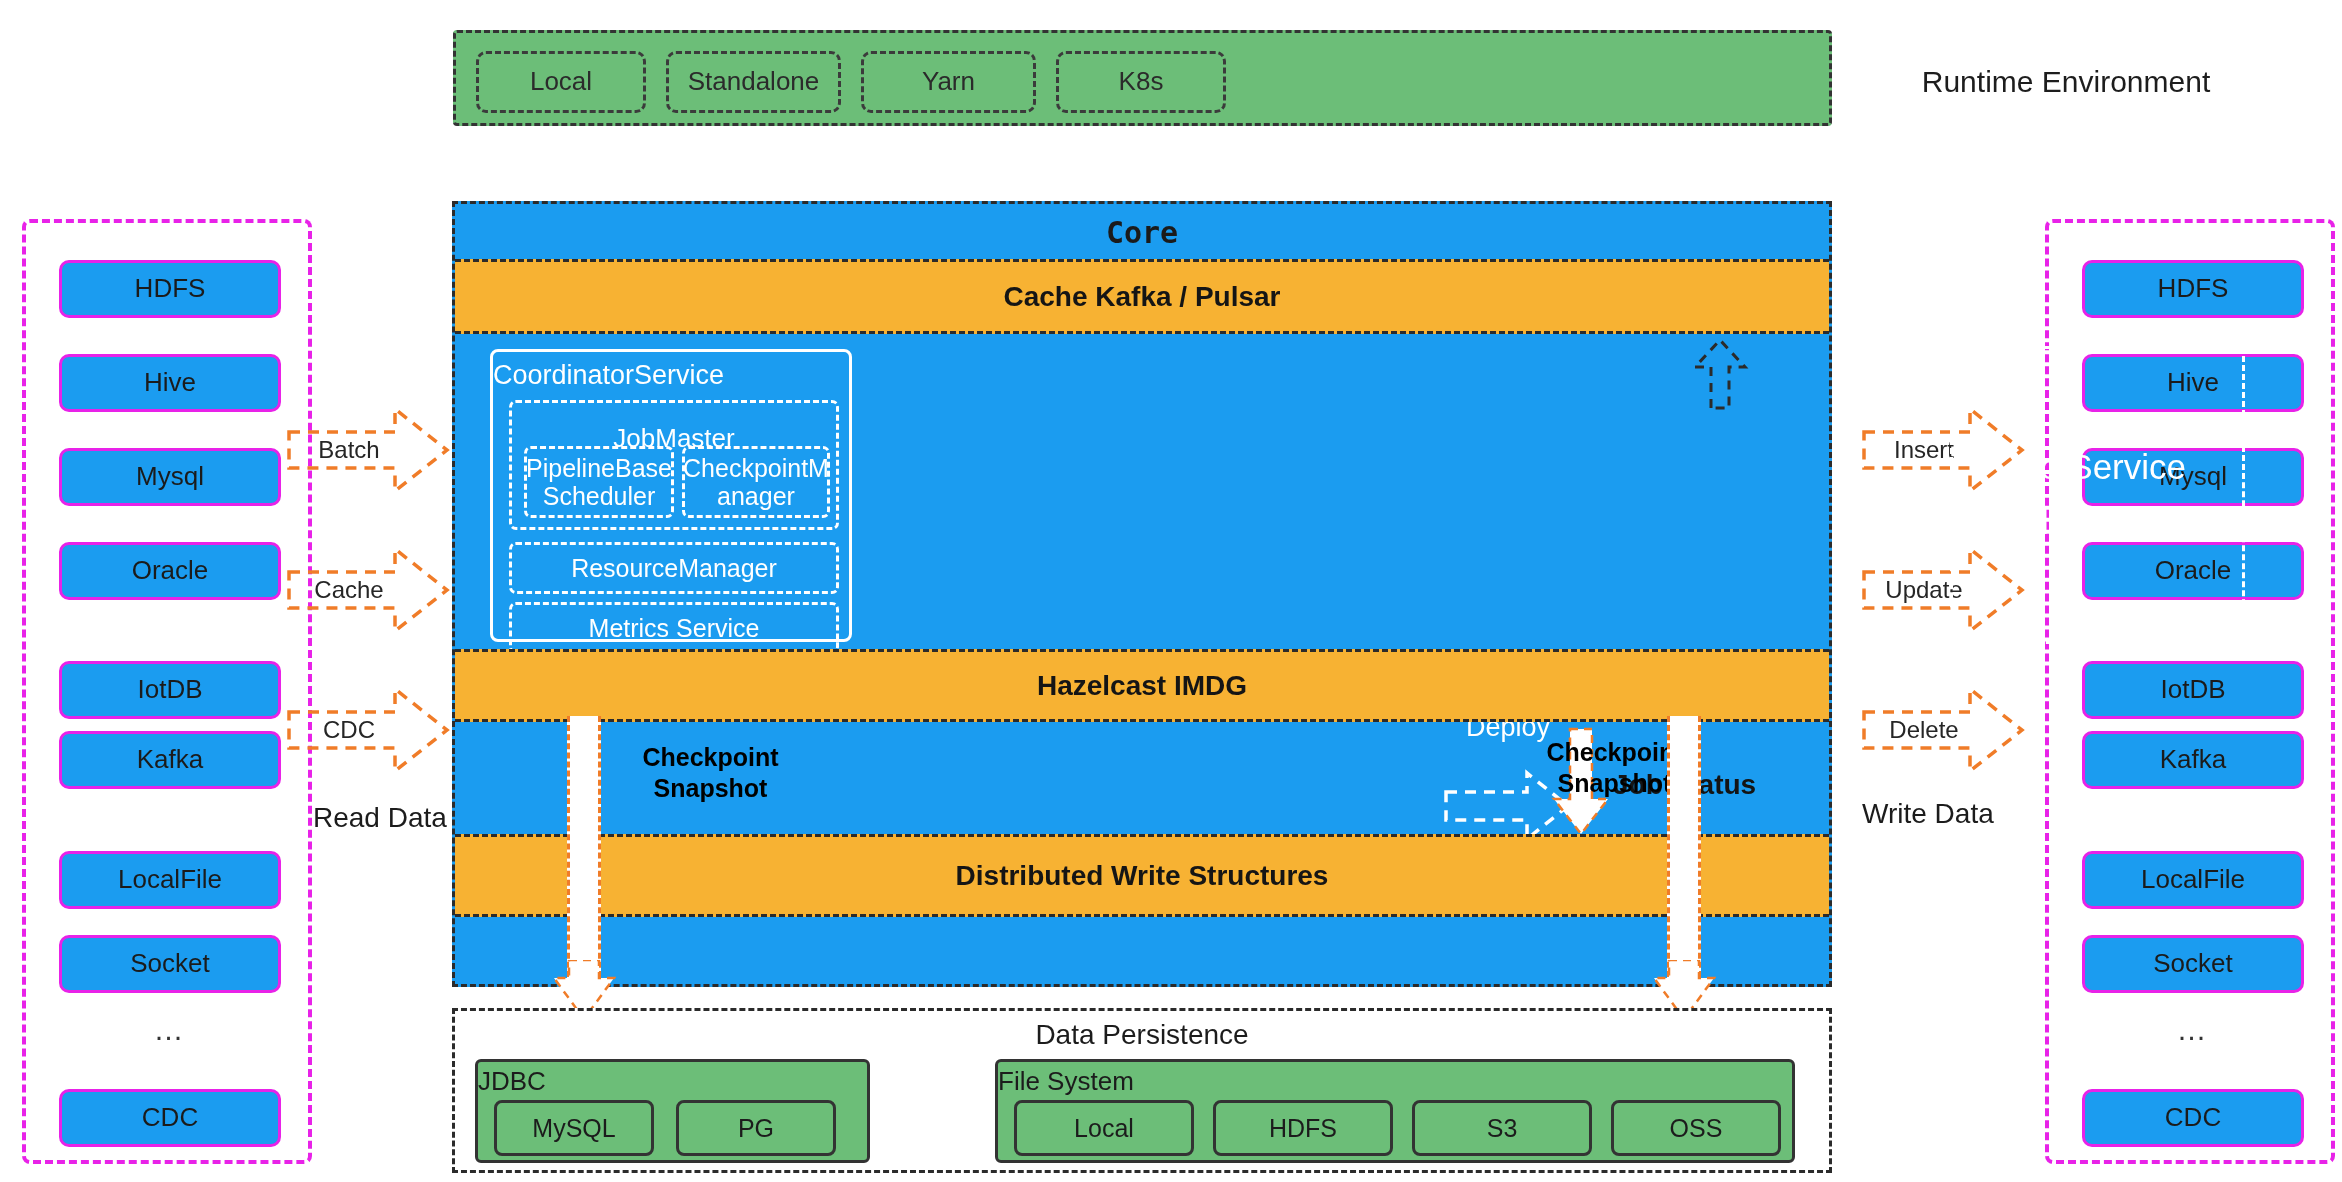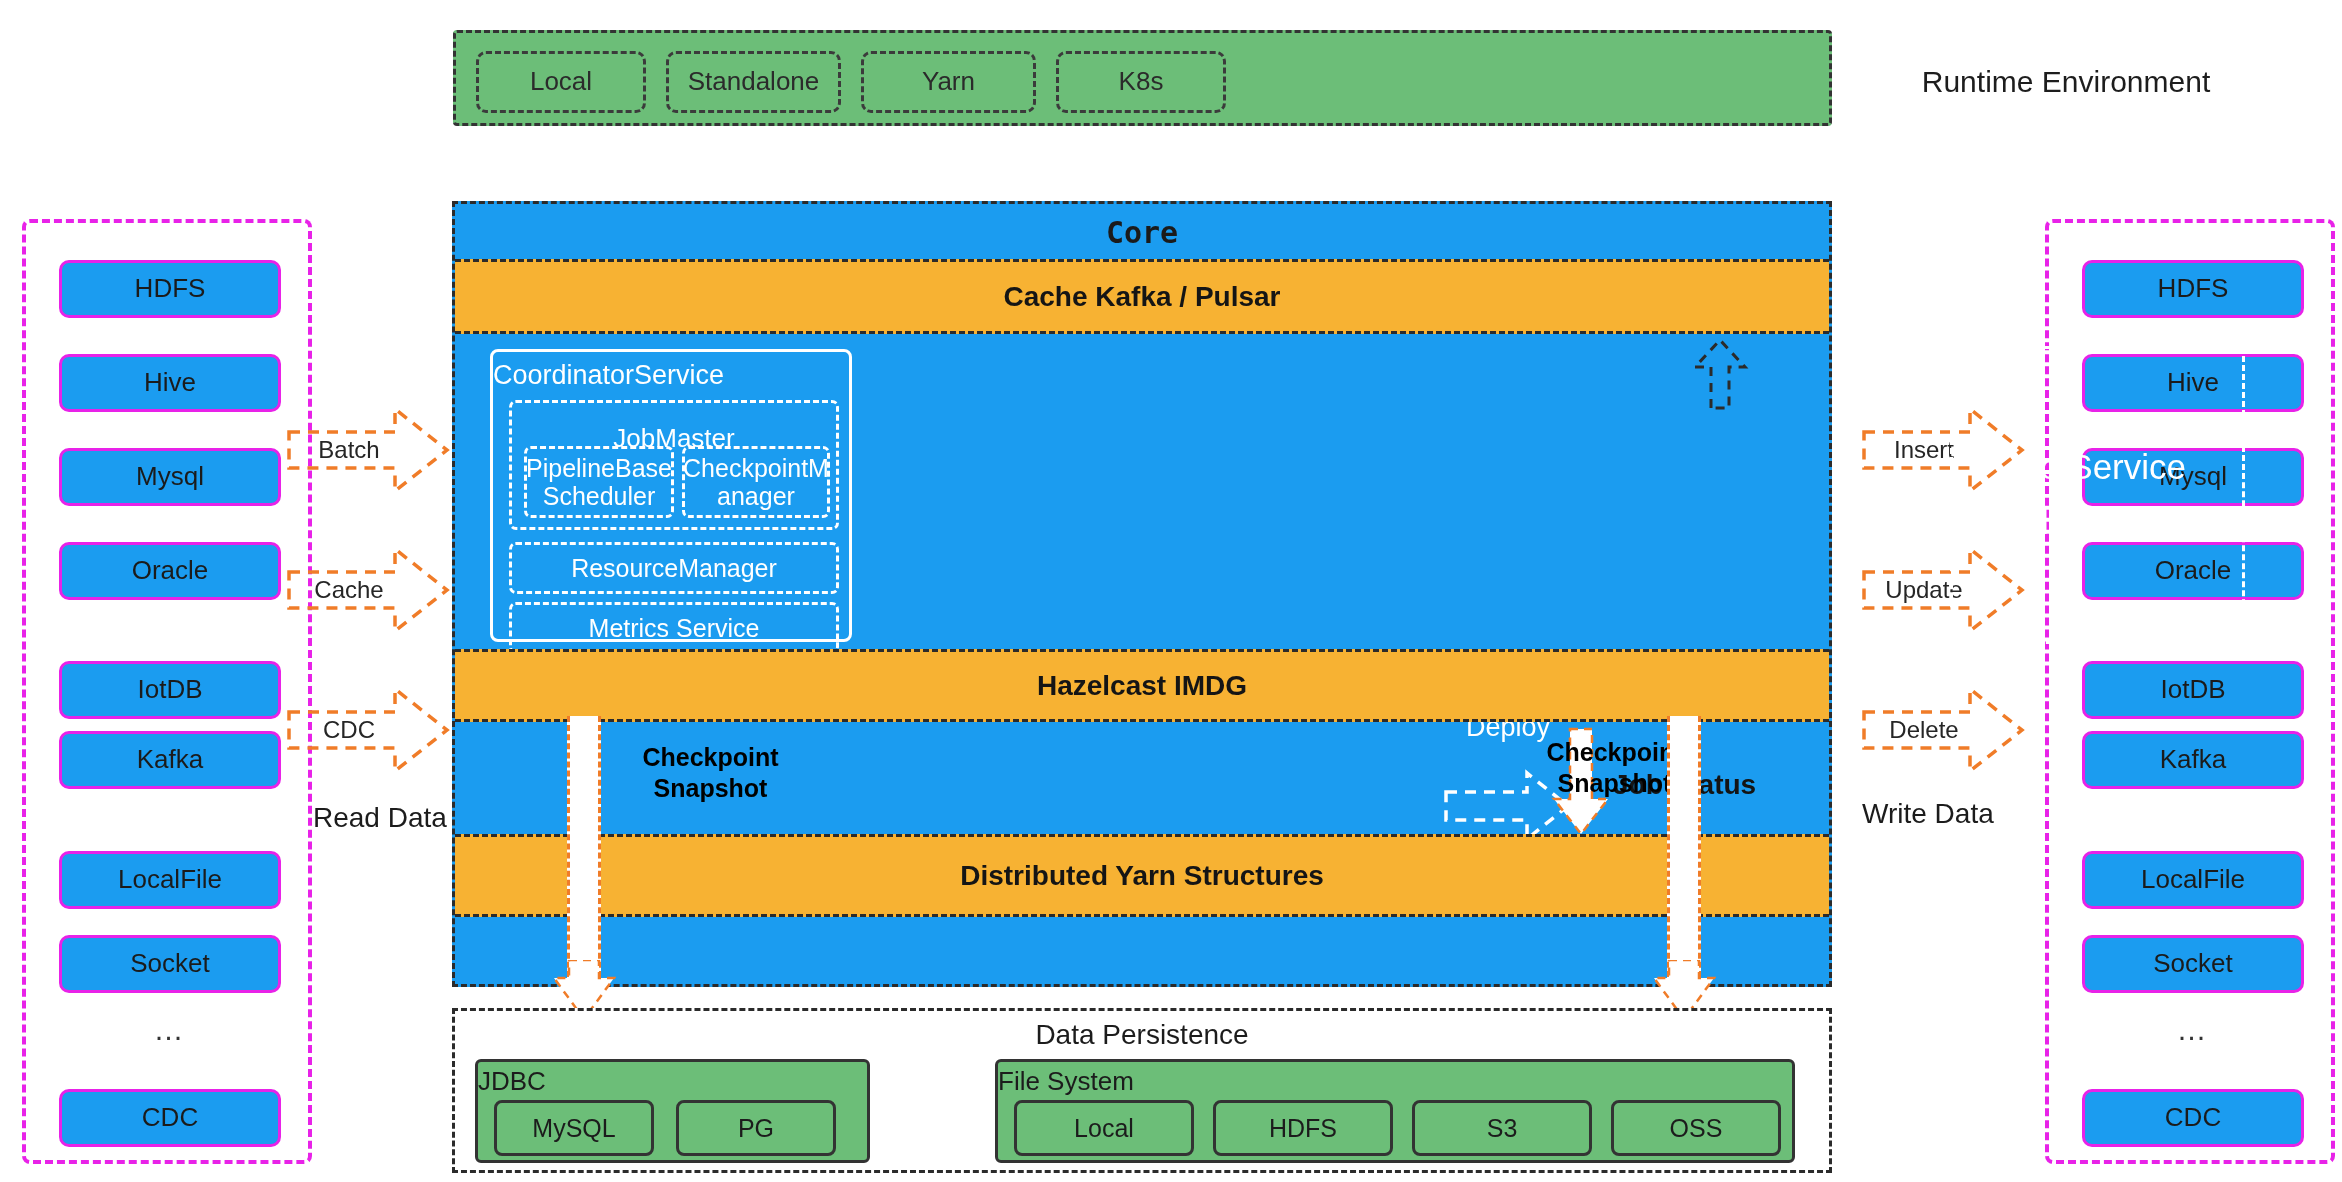--- a/index.html
+++ b/index.html
@@ -333,21 +333,21 @@
 
     <div class="ckpt-label" id="ckpt-left-label">
       <span>Checkpoint</span>
       <span>Snapshot</span>
     </div>
     <div class="ckpt-label" id="ckpt-right-label">
       <span>Checkpoint</span>
       <span>Snapshot</span>
     </div>
 
-    <div class="band ctr" id="band-dds">Distributed Yarn Structures</div>
+    <div class="band ctr" id="band-dds">Distributed Write Structures</div>
   </div>
 
   <div class="abs ckpt-stem" style="left:567px;top:716px;height:270px"></div>
   <div class="abs ckpt-arrow" style="left:552px;top:960px;height:62px">
     <svg viewBox="0 0 64 62" preserveAspectRatio="none" aria-hidden="true">
       <path d="M17,0 L47,0 L47,18 L62,18 L32,59 L2,18 L17,18 Z" fill="#ffffff" stroke="#f07c28" stroke-width="2.5" stroke-dasharray="8 6"></path>
     </svg>
   </div>
 
   <div class="abs ckpt-stem" style="left:1667px;top:716px;height:270px"></div>

